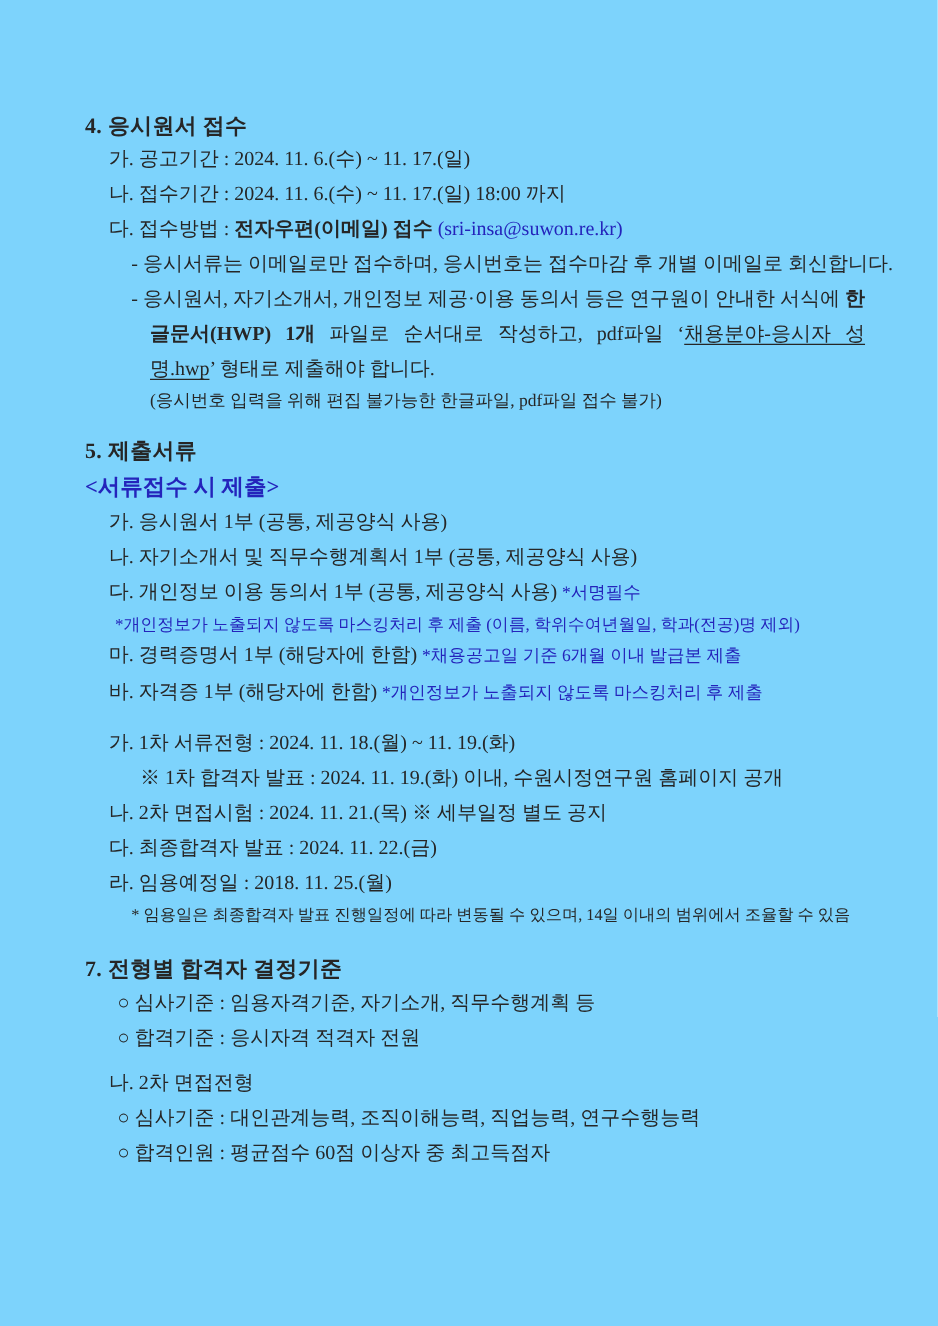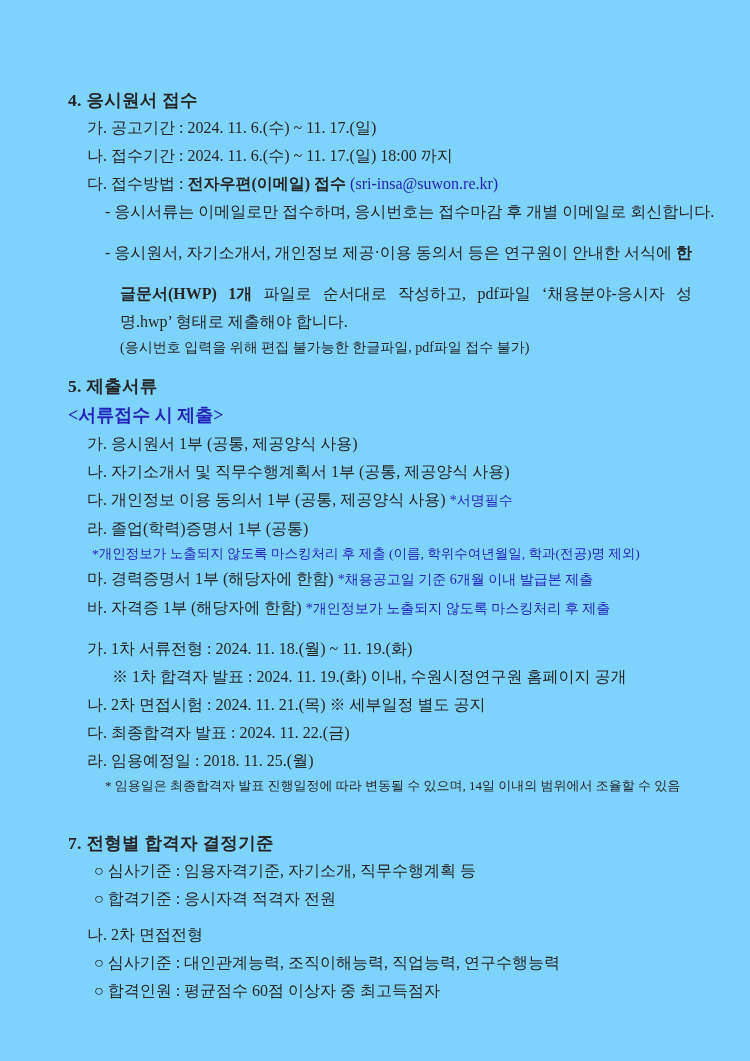--- a/index.html
+++ b/index.html
@@ -28,26 +28,26 @@
   .ind2 { padding-left: 37px; }
   .ind2c{ padding-left: 52px; }
   .indn { padding-left: 44px; }
   .indo { padding-left: 26px; }
   .indb { padding-left: 24px; }
   .b    { font-weight: bold; }
   .blue { color: var(--blue); font-weight: normal; }
   .blue-n { color: var(--blue); }
   .sm   { font-size: 13.5px; line-height: 22px; }
   .fn   { font-size: 13px; line-height: 22px; }
-  .just { white-space: normal; text-align: justify; text-align-last: justify; margin-top: 13px; }
-  .u    { text-underline-offset: 3px; }
+  .just { white-space: normal; text-align: justify; text-align-last: justify; }
+  .u    { text-decoration: underline; text-underline-offset: 3px; }
   .subh { font-size: 18px; font-weight: bold; color: var(--blue); line-height: 30px; }
   .sec5 { margin-top: 12px; }
   .sec6 { margin-top: 12px; }
-  .sec7 { margin-top: 32px; }
+  .sec7 { margin-top: 18px; }
   .gap-small { margin-top: 8px; }
 </style>
 </head>
 <body>
 
 <div class="page">
   <div class="content">
 
     <div>
       <div class="line h">4. 응시원서 접수</div>
@@ -60,21 +60,20 @@
       <div class="line ind2c"><span class="u">명.hwp</span><span>’ 형태로 제출해야 합니다.</span></div>
       <div class="line ind2c sm" style="font-size:14px; line-height:24px;">(응시번호 입력을 위해 편집 불가능한 한글파일, pdf파일 접수 불가)</div>
     </div>
 
     <div class="sec5">
       <div class="line h">5. 제출서류</div>
       <div class="line subh">&lt;서류접수 시 제출&gt;</div>
       <div class="line ind1">가. 응시원서 1부 (공통, 제공양식 사용)</div>
       <div class="line ind1">나. 자기소개서 및 직무수행계획서 1부 (공통, 제공양식 사용)</div>
       <div class="line ind1"><span>다. 개인정보 이용 동의서 1부 (공통, 제공양식 사용) </span><span class="blue" style="font-size:14px;">*서명필수</span></div>
-      <div class="line ind1">라. 졸업(학력)증명서 1부 (공통)</div>
       <div class="line indb blue sm">*개인정보가 노출되지 않도록 마스킹처리 후 제출 (이름, 학위수여년월일, 학과(전공)명 제외)</div>
       <div class="line ind1"><span>마. 경력증명서 1부 (해당자에 한함) </span><span class="blue" style="font-size:14px;">*채용공고일 기준 6개월 이내 발급본 제출</span></div>
       <div class="line ind1"><span>바. 자격증 1부 (해당자에 한함) </span><span class="blue" style="font-size:14px;">*개인정보가 노출되지 않도록 마스킹처리 후 제출</span></div>
     </div>
 
     <div class="sec6">
       <div class="line ind1">가. 1차 서류전형 : 2024. 11. 18.(월) ~ 11. 19.(화)</div>
       <div class="line indn">※ 1차 합격자 발표 : 2024. 11. 19.(화) 이내, 수원시정연구원 홈페이지 공개</div>
       <div class="line ind1">나. 2차 면접시험 : 2024. 11. 21.(목) ※ 세부일정 별도 공지</div>
       <div class="line ind1">다. 최종합격자 발표 : 2024. 11. 22.(금)</div>

